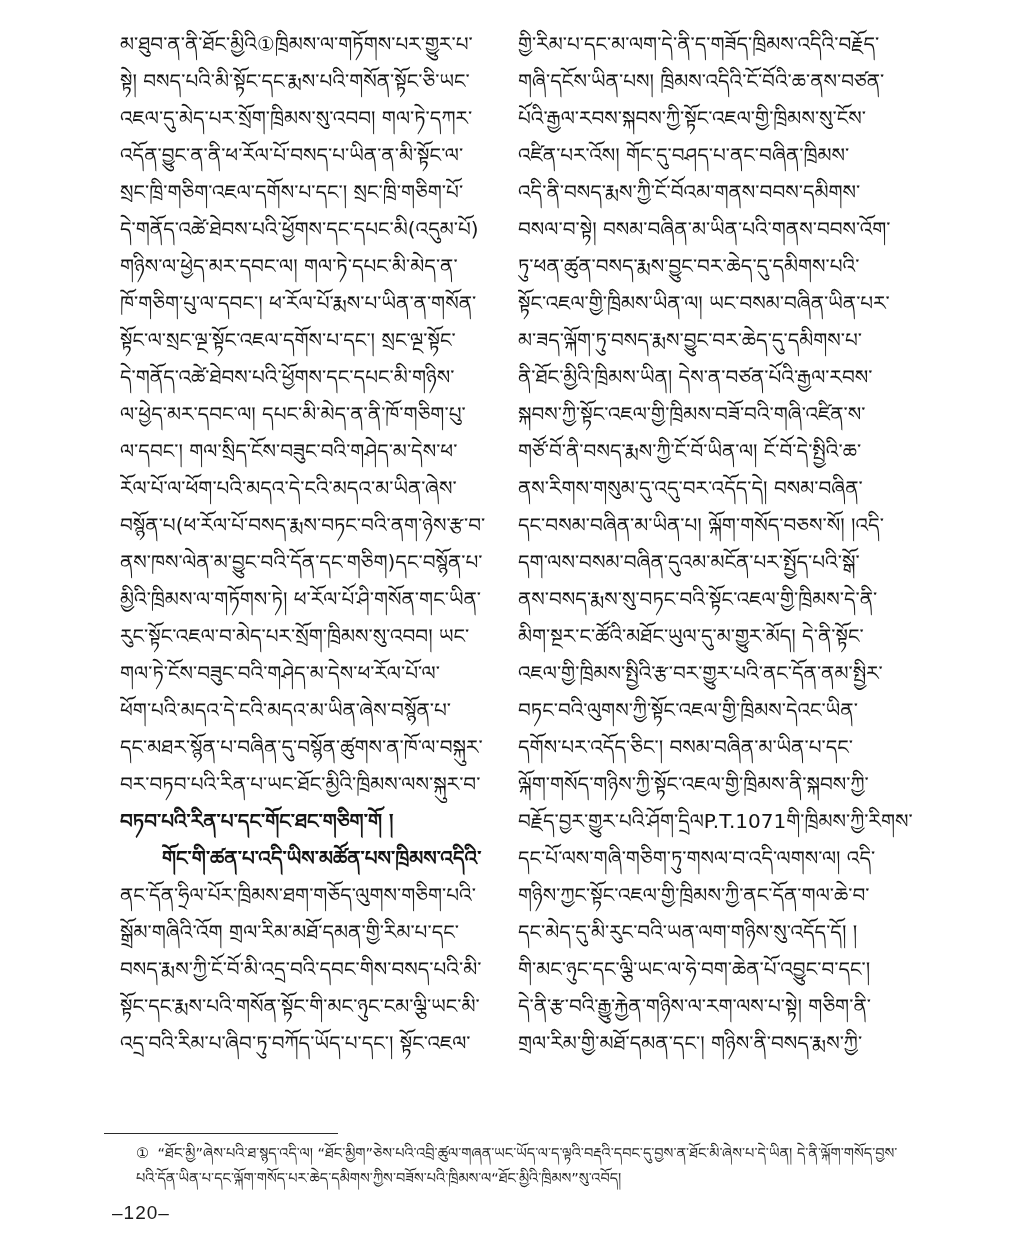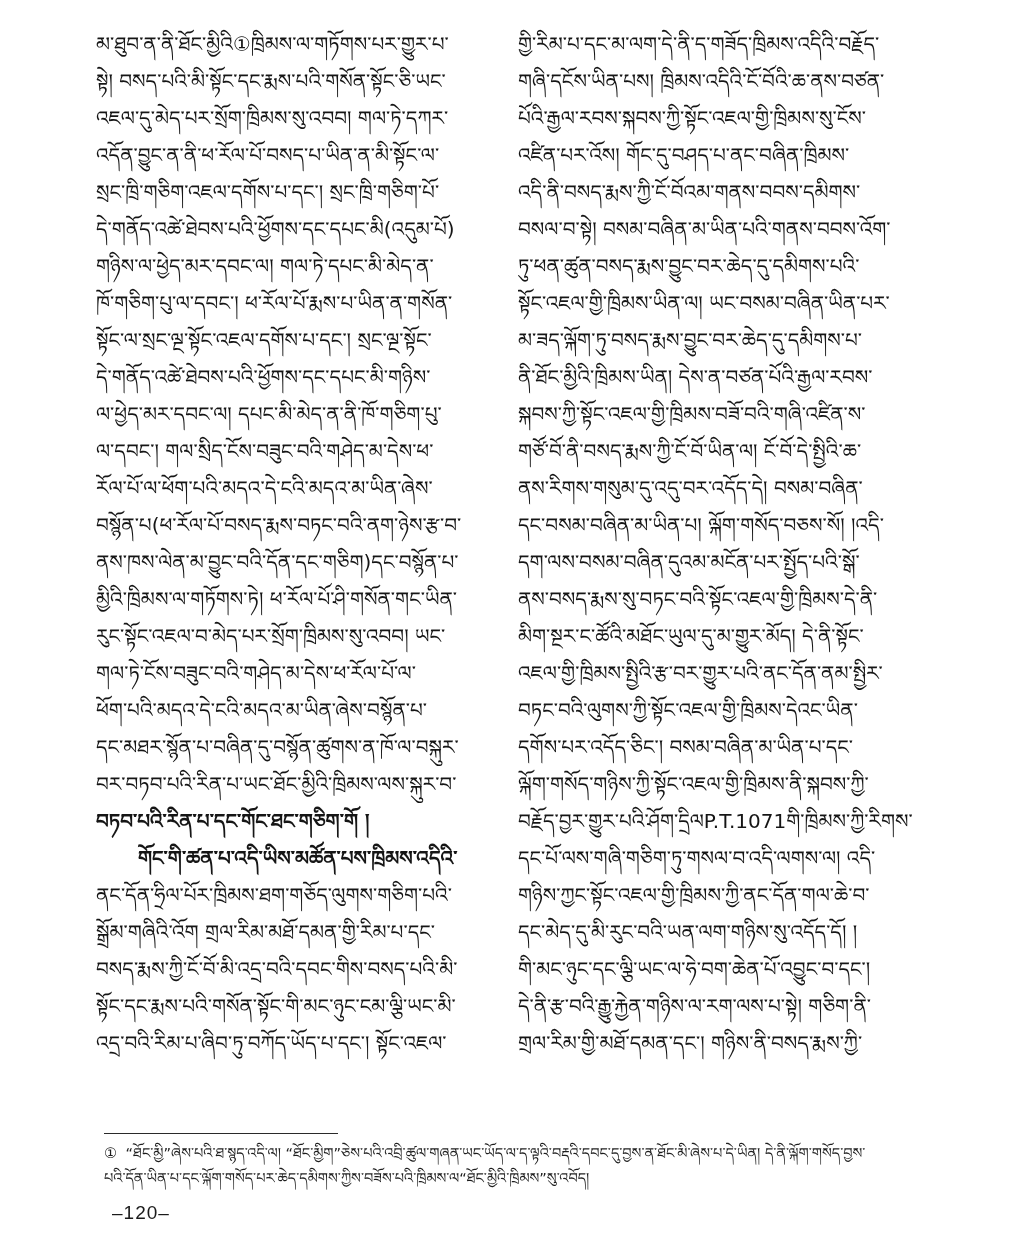--- a/index.html
+++ b/index.html
@@ -3,34 +3,34 @@
 <meta charset="utf-8">
 <style>
   html,body{margin:0;padding:0;}
   body{
     width:1012px;height:1243px;position:relative;background:#ffffff;
     font-family:"DejaVu Sans",sans-serif;color:#151515;
     -webkit-font-smoothing:antialiased;
   }
   .page{position:absolute;inset:0;background:#ffffff;}
   .col{position:absolute;top:26px;width:394px;}
-  .col-left{left:96px;}
+  .col-left{left:120px;}
   .col-right{left:518px;}
   .line{
     height:37px;line-height:37px;font-size:20px;
     white-space:nowrap;overflow:hidden;
     text-align:left;letter-spacing:0px;
   }
   .line.indent{text-indent:42px;font-weight:bold;}
   .line.short{width:70%;font-weight:bold;}
   .footnote{
     position:absolute;left:104px;top:1141px;width:814px;
     font-size:14.5px;line-height:25px;color:#1d1d1d;
   }
-  .fn-line{white-space:nowrap;overflow:hidden;}
+  .fn-line{white-space:nowrap;overflow:hidden;margin-left:32px;}
   .fn-divider{
     position:absolute;left:104px;top:1133px;width:234px;height:0;
     border-top:1.6px solid #2a2a2a;
   }
   .fn-marker{margin-right:4px;}
   .page-number{
     position:absolute;left:112px;top:1202px;
     font-family:Liberation Sans, sans-serif;
     font-size:19px;color:#1a1a1a;letter-spacing:1px;
   }

